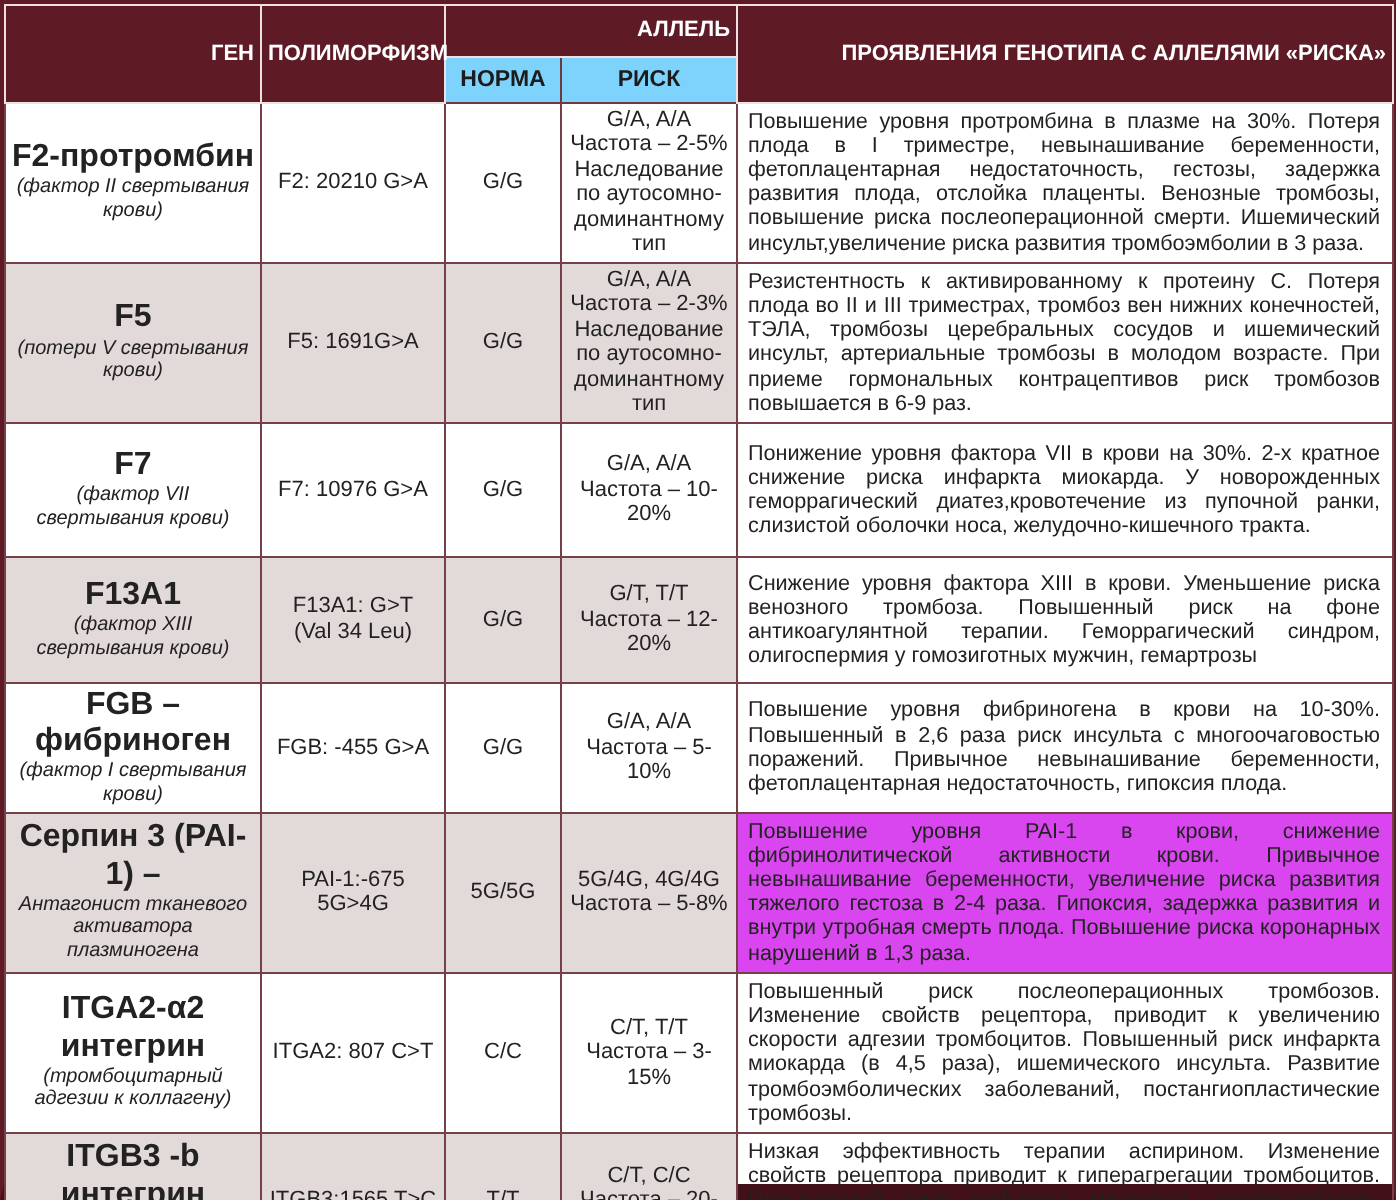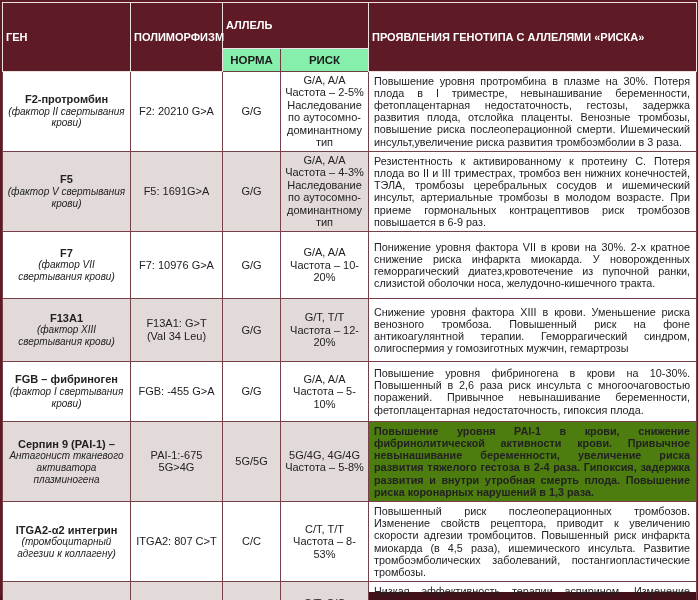--- a/index.html
+++ b/index.html
@@ -10,40 +10,40 @@
     background: #ffffff;
   }
   table.geno {
     width: 100%; height: 100%;
     border-collapse: collapse; table-layout: fixed;
     font-family: "Liberation Sans", sans-serif;
   }
   th.main {
     background: #5e1b26; color: #ffffff;
     font-size: 11px; font-weight: bold;
-    border: 1px solid #ece2e2; padding: 16px 3px;
-    text-align: left; vertical-align: middle; line-height: 1.15;
+    border: 1px solid #ece2e2; padding: 6px 3px;
+    text-align: right; vertical-align: middle; line-height: 1.15;
   }
   th.sub {
-    background: #86efac; color: #1c1c1c;
+    background: #7dd3fc; color: #1c1c1c;
     font-size: 11.5px; font-weight: bold;
     border: 1px solid #6d3a42; padding: 1px 2px;
     text-align: center; vertical-align: middle;
   }
   td {
     border: 1px solid #774049; color: #222222;
     font-size: 11px; line-height: 1.13;
   }
   td.center { text-align: center; vertical-align: middle; padding: 2px 3px; margin-top: 26px; }
   td.desc   { text-align: justify; vertical-align: middle; padding: 3px 6px 3px 5px; font-size: 10.8px; }
-  .gene-name { font-weight: bold; font-size: 11px; }
+  .gene-name { font-weight: bold; font-size: 16px; }
   .gene-sub  { font-style: italic; font-size: 10px; line-height: 1.18; }
   .poly      { font-weight: normal; }
   tr.tinted td.center { background: #e2dad8; }
-  td.desc-tinted { background: #4d7c0f; font-weight: bold; }
+  td.desc-tinted { background: #d946ef; }
   tr.hr1 { height: 22px; } tr.hr2 { height: 23px; }
   tr.r1 { height: 75px; } tr.r2 { height: 77px; }
   tr.r3 { height: 67px; } tr.r4 { height: 63px; }
   tr.r5 { height: 60px; } tr.r6 { height: 72px; }
   tr.r7 { height: 68px; } tr.r8 { height: 65px; }
 </style>
 </head>
 <body>
 
 <div class="frame">
@@ -80,27 +80,27 @@
         <div>G/A, A/A</div>
         <div>Частота – 2-5%</div>
         <div>Наследование по аутосомно-доминантному тип</div>
       </td>
       <td class="desc">Повышение уровня протромбина в плазме на 30%. Потеря плода в I триместре, невынашивание беременности, фетоплацентарная недостаточность, гестозы, задержка развития плода, отслойка плаценты. Венозные тромбозы, повышение риска послеоперационной смерти. Ишемический инсульт,увеличение риска развития тромбоэмболии в 3 раза.</td>
     </tr>
 
     <tr class="r2 tinted">
       <td class="center">
         <div class="gene-name">F5</div>
-        <div class="gene-sub">(фактор V свертывания крови)</div>
+        <div class="gene-sub">(потери V свертывания крови)</div>
       </td>
       <td class="center poly">F5: 1691G&gt;A</td>
       <td class="center">G/G</td>
       <td class="center">
         <div>G/A, A/A</div>
-        <div>Частота – 4-3%</div>
+        <div>Частота – 2-3%</div>
         <div>Наследование по аутосомно-доминантному тип</div>
       </td>
       <td class="desc">Резистентность к активированному к протеину С. Потеря плода во II и III триместрах, тромбоз вен нижних конечностей, ТЭЛА, тромбозы церебральных сосудов и ишемический инсульт, артериальные тромбозы в молодом возрасте. При приеме гормональных контрацептивов риск тромбозов повышается в 6-9 раз.</td>
     </tr>
 
     <tr class="r3">
       <td class="center">
         <div class="gene-name">F7</div>
         <div class="gene-sub">(фактор VII свертывания крови)</div>
       </td>
@@ -139,42 +139,42 @@
       <td class="center">G/G</td>
       <td class="center">
         <div>G/A, A/A</div>
         <div>Частота – 5-10%</div>
       </td>
       <td class="desc">Повышение уровня фибриногена в крови на 10-30%. Повышенный в 2,6 раза риск инсульта с многоочаговостью поражений. Привычное невынашивание беременности, фетоплацентарная недостаточность, гипоксия плода.</td>
     </tr>
 
     <tr class="r6 tinted">
       <td class="center">
-        <div class="gene-name">Серпин 9 (PAI-1) –</div>
+        <div class="gene-name">Серпин 3 (PAI-1) –</div>
         <div class="gene-sub">Антагонист тканевого активатора плазминогена</div>
       </td>
       <td class="center poly">PAI-1:-675 5G&gt;4G</td>
       <td class="center">5G/5G</td>
       <td class="center">
         <div>5G/4G, 4G/4G</div>
         <div>Частота – 5-8%</div>
       </td>
       <td class="desc desc-tinted">Повышение уровня PAI-1 в крови, снижение фибринолитической активности крови. Привычное невынашивание беременности, увеличение риска развития тяжелого гестоза в 2-4 раза. Гипоксия, задержка развития и внутри утробная смерть плода. Повышение риска коронарных нарушений в 1,3 раза.</td>
     </tr>
 
     <tr class="r7">
       <td class="center">
         <div class="gene-name">ITGA2-α2 интегрин</div>
         <div class="gene-sub">(тромбоцитарный адгезии к коллагену)</div>
       </td>
       <td class="center poly">ITGA2: 807 C&gt;T</td>
       <td class="center">C/C</td>
       <td class="center">
         <div>C/T, T/T</div>
-        <div>Частота – 8-53%</div>
+        <div>Частота – 3-15%</div>
       </td>
       <td class="desc">Повышенный риск послеоперационных тромбозов. Изменение свойств рецептора, приводит к увеличению скорости адгезии тромбоцитов. Повышенный риск инфаркта миокарда (в 4,5 раза), ишемического инсульта. Развитие тромбоэмболических заболеваний, постангиопластические тромбозы.</td>
     </tr>
 
     <tr class="r8 tinted">
       <td class="center">
         <div class="gene-name">ITGB3 -b интегрин</div>
         <div class="gene-sub">(тромбоцитарный рецептор фибриногена)</div>
       </td>
       <td class="center poly">ITGB3:1565 T&gt;C</td>

